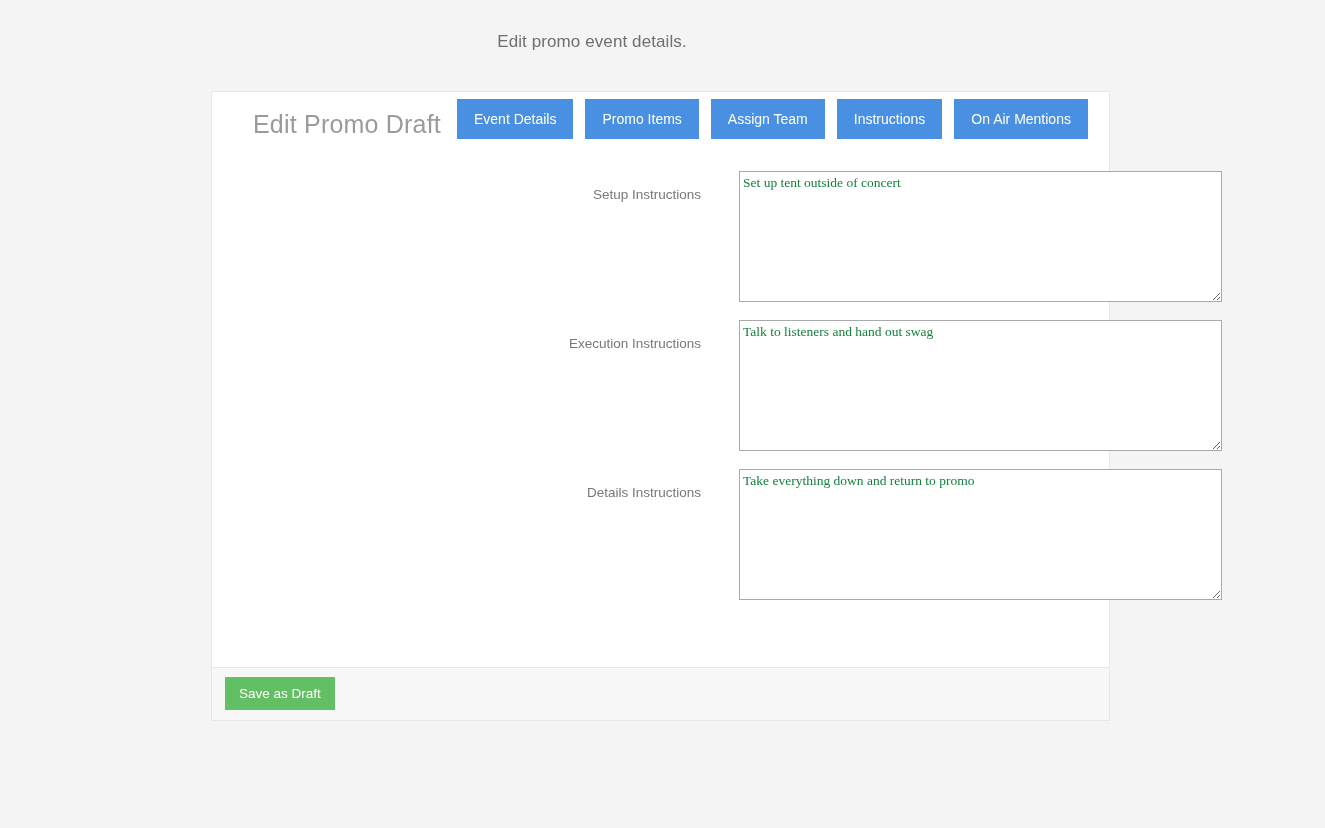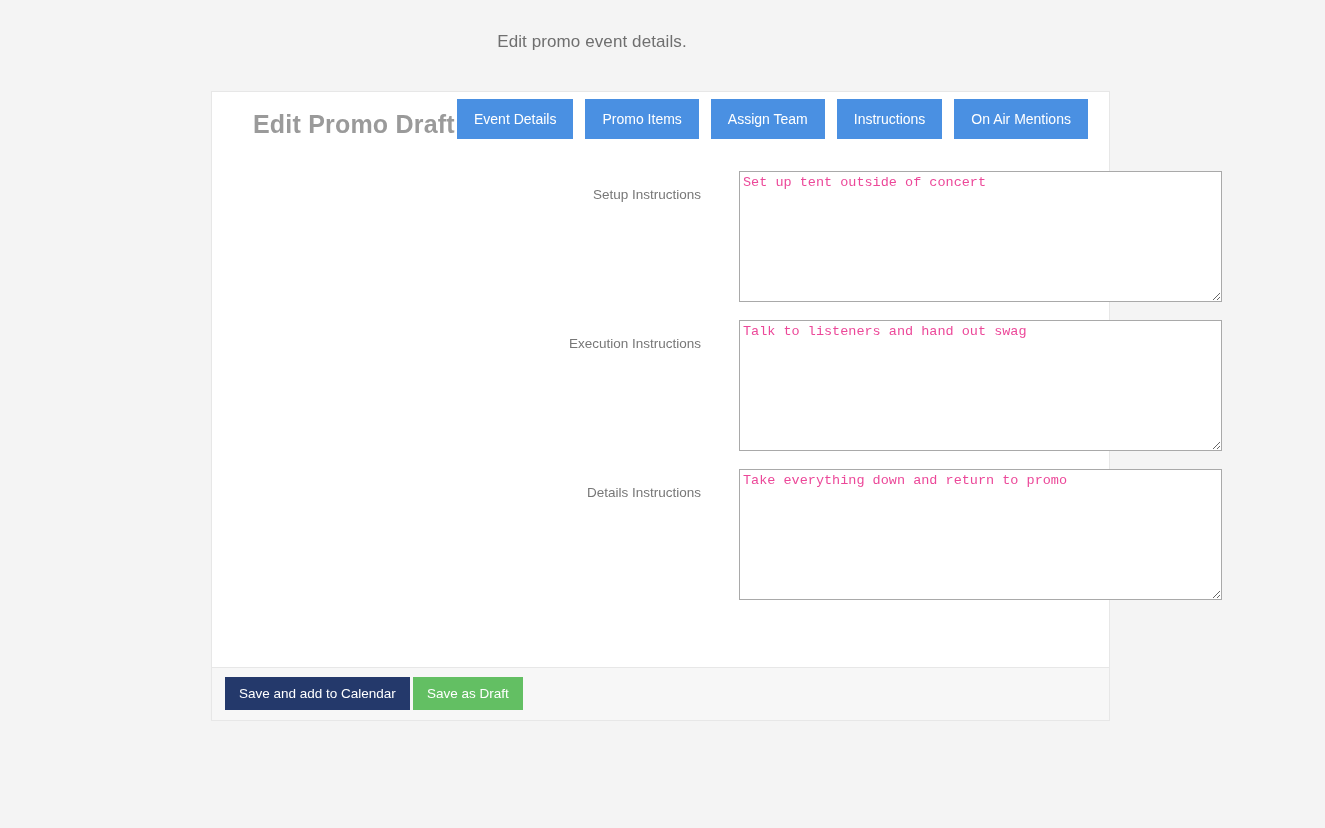--- a/index.html
+++ b/index.html
@@ -37,21 +37,21 @@
   .card-header {
     position: relative;
     height: 79px;
   }
   .card-title {
     position: absolute;
     left: 41px;
     top: 18px;
     font-size: 25px;
     color: #9a9a9a;
-    font-weight: 700;
+    font-weight: 400;
     letter-spacing: 0.2px;
     white-space: nowrap;
   }
   .tabs {
     position: absolute;
     left: 245px;
     top: 7px;
     display: flex;
     gap: 12px;
   }
@@ -93,22 +93,22 @@
   }
   .form-textarea {
     position: absolute;
     left: 527px;
     top: 0;
     width: 483px;
     height: 131px;
     box-sizing: border-box;
     border: 1px solid #a9a9a9;
     background: #ffffff;
-    color: #ec4899;
-    font-family: Liberation Mono, monospace;
+    color: #15803d;
+    font-family: Liberation Serif, serif;
     font-size: 13.5px;
     line-height: 17px;
     padding: 2px 3px;
     resize: both;
     overflow: auto;
     outline: none;
   }
   .card-footer {
     position: absolute;
     left: 211px;
@@ -176,16 +176,15 @@
     <div class="form-row">
       <label class="form-label">Details Instructions</label>
       <textarea class="form-textarea" placeholder="" style="">Take everything down and return to promo</textarea>
     </div>
 
   </div>
 </div>
 
 <div class="card-footer">
   <div class="footer-actions">
-    <button class="btn btn-primary">Save and add to Calendar</button>
     <button class="btn btn-success">Save as Draft</button>
   </div>
 </div>
 
 </body></html>

